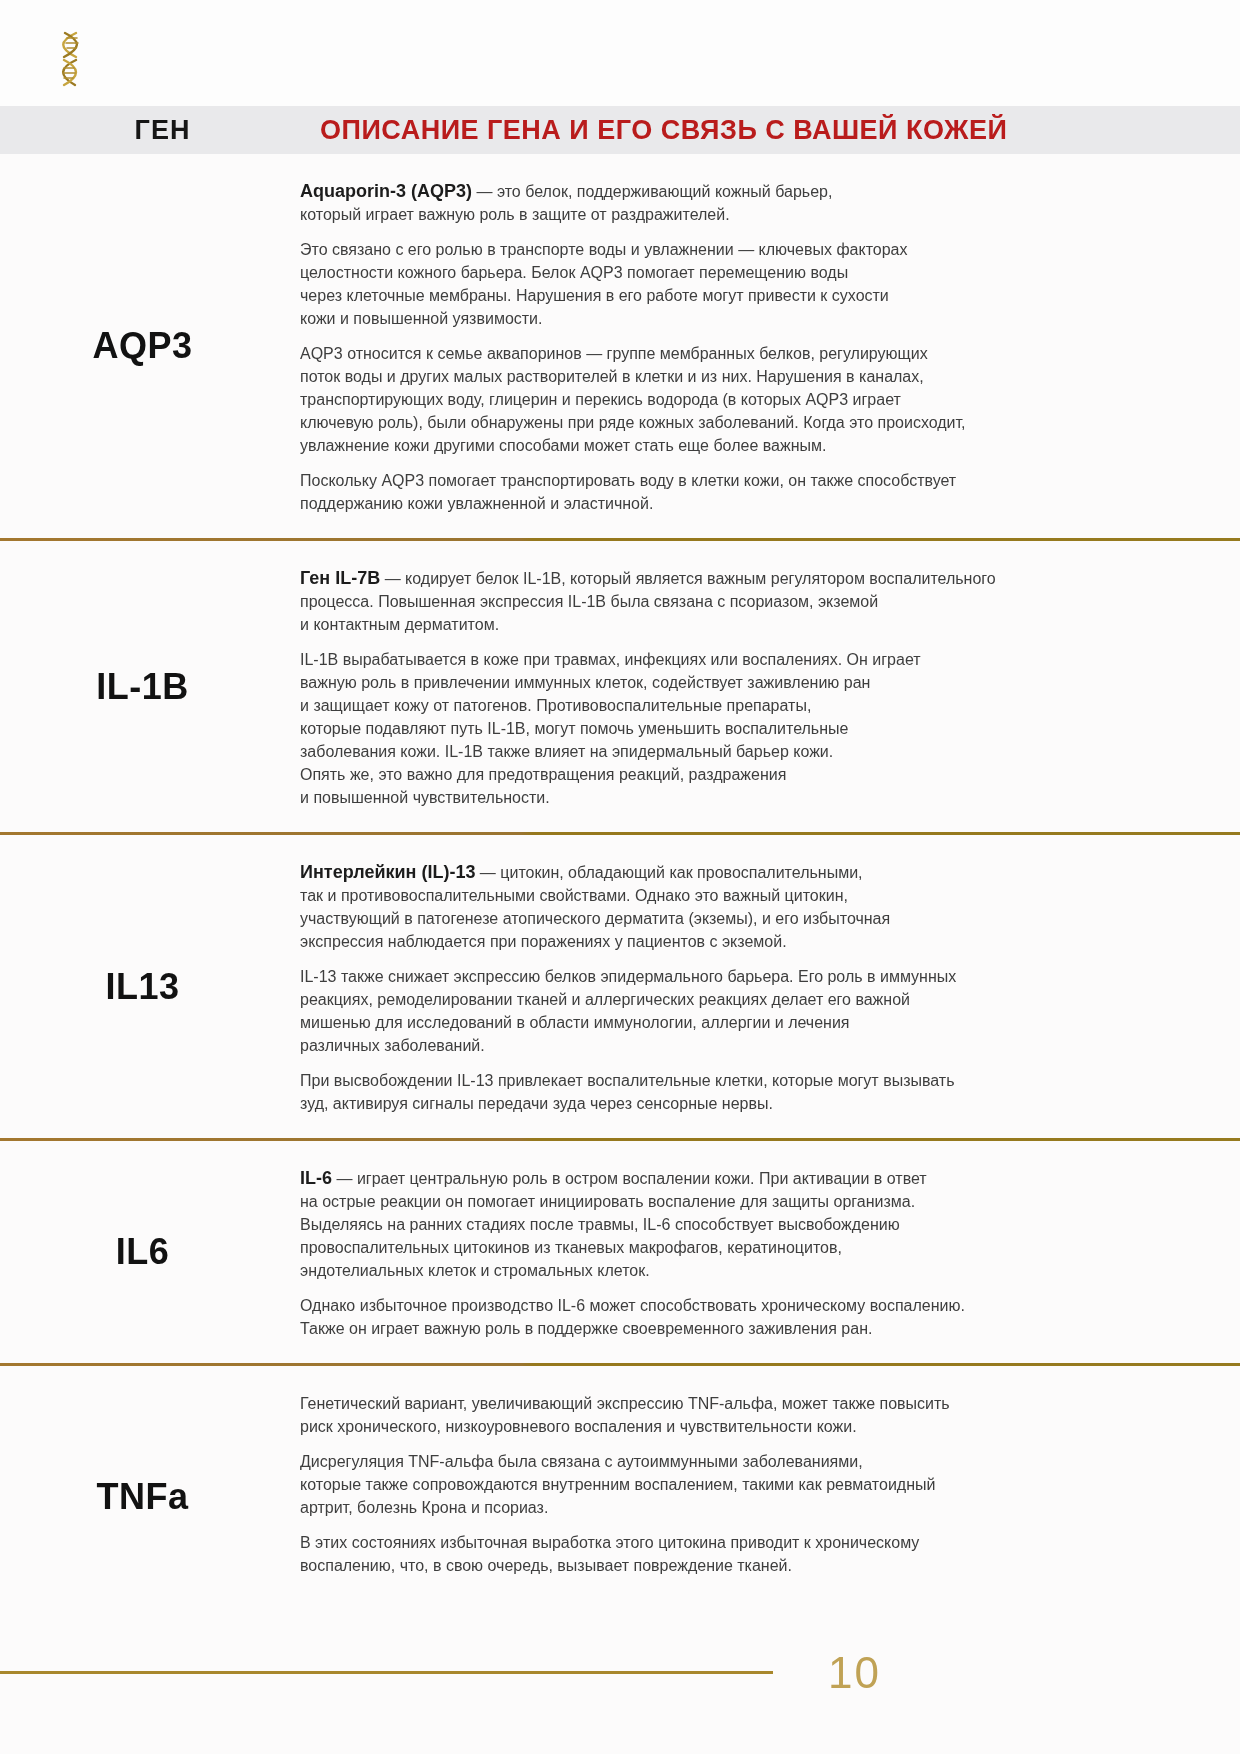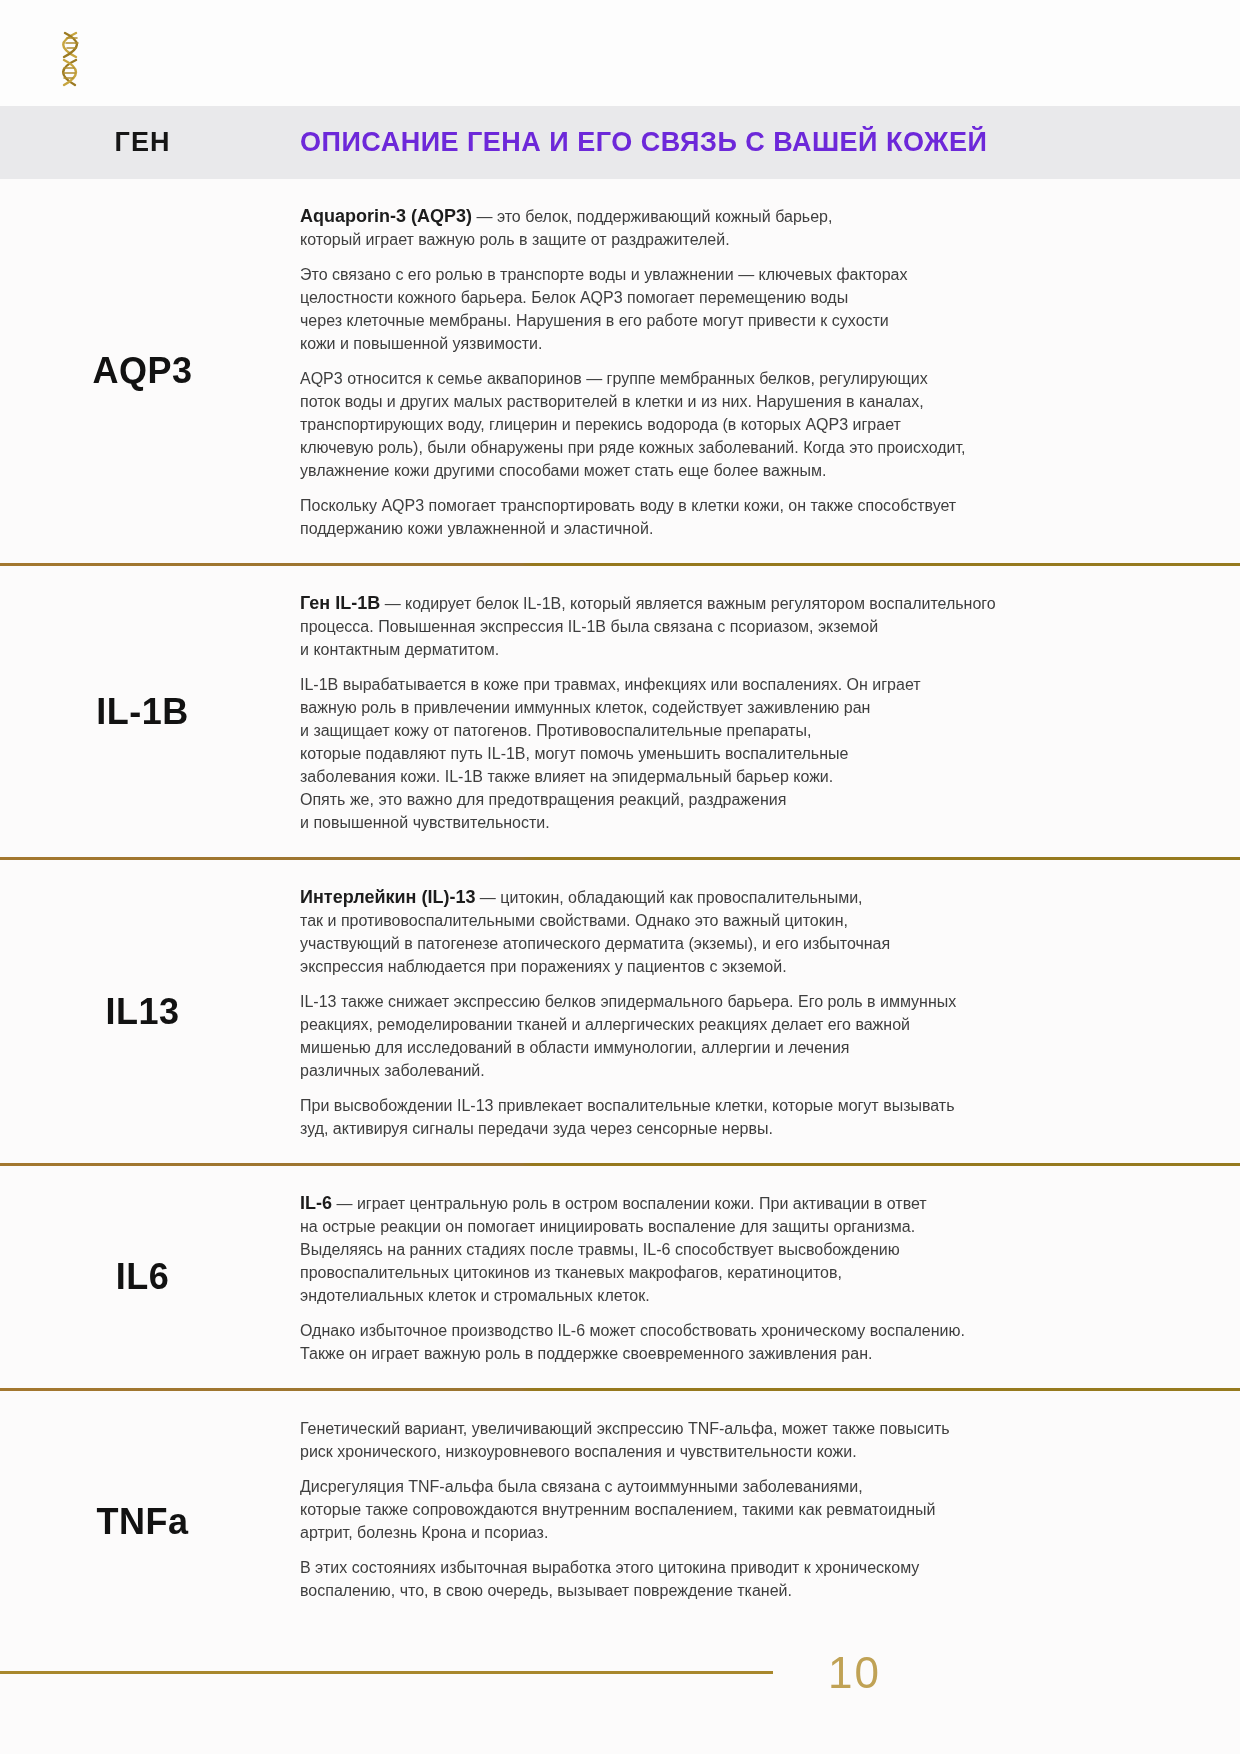--- a/index.html
+++ b/index.html
@@ -7,28 +7,28 @@
     position:relative;
     width:1240px;height:1754px;
     background:#fcfbfb;
     font-family:"Liberation Sans","DejaVu Sans",sans-serif;
     color:#3d3d3d;
     overflow:hidden;
   }
   .top-area{height:106px;position:relative;background:#fdfdfd;}
   .logo{position:absolute;left:55px;top:30px;width:30px;height:58px;}
   .header-bar{
-    height:73px;background:#e9e9eb;
-    display:grid;grid-template-columns:285px 1fr;align-items:center;
+    height:48px;background:#e9e9eb;
+    display:grid;grid-template-columns:285px 1fr;align-items:center;padding-left:20px;
   }
   .header-gene{
     text-align:center;font-weight:bold;font-size:27px;color:#161616;letter-spacing:1px;
   }
   .header-desc{
-    padding-left:15px;font-weight:bold;font-size:27px;color:#6d28d9;letter-spacing:.5px;
+    padding-left:15px;font-weight:bold;font-size:27px;color:#b91c1c;letter-spacing:.5px;
   }
   .row{display:grid;grid-template-columns:285px 1fr;}
   .gene-cell{display:flex;align-items:center;justify-content:center;}
   .gene-label{font-weight:bold;font-size:36px;color:#121212;letter-spacing:.5px;}
   .text-cell{padding:26px 235px 15px 15px;}
   .para{margin:0 0 12px 0;font-size:16px;line-height:23px;color:#3e3e3e;}
   .para:last-child{margin-bottom:0;}
   .lead{font-weight:bold;font-size:18px;color:#1c1c1c;}
   .ptext{white-space:pre-line;}
   .divider{height:3px;background:linear-gradient(to right,#a3772f 0%,#9a7430 42%,#96781d 43%,#967a1e 100%);}
@@ -86,21 +86,21 @@
 поддержанию кожи увлажненной и эластичной.</span></p>
     </div>
   </div>
   <div class="divider"></div>
 
   <div class="row row-il1b">
     <div class="gene-cell">
       <div class="gene-label">IL-1B</div>
     </div>
     <div class="text-cell">
-      <p class="para"><span class="lead">Ген IL-1B</span><span class="ptext"> — кодирует белок IL-1B, который является важным регулятором воспалительного
+      <p class="para"><span class="lead">Ген IL-7B</span><span class="ptext"> — кодирует белок IL-1B, который является важным регулятором воспалительного
 процесса. Повышенная экспрессия IL-1B была связана с псориазом, экземой
 и контактным дерматитом.</span></p>
       <p class="para"><span class="ptext">IL-1B вырабатывается в коже при травмах, инфекциях или воспалениях. Он играет
 важную роль в привлечении иммунных клеток, содействует заживлению ран
 и защищает кожу от патогенов. Противовоспалительные препараты,
 которые подавляют путь IL-1B, могут помочь уменьшить воспалительные
 заболевания кожи. IL-1B также влияет на эпидермальный барьер кожи.
 Опять же, это важно для предотвращения реакций, раздражения
 и повышенной чувствительности.</span></p>
     </div>

